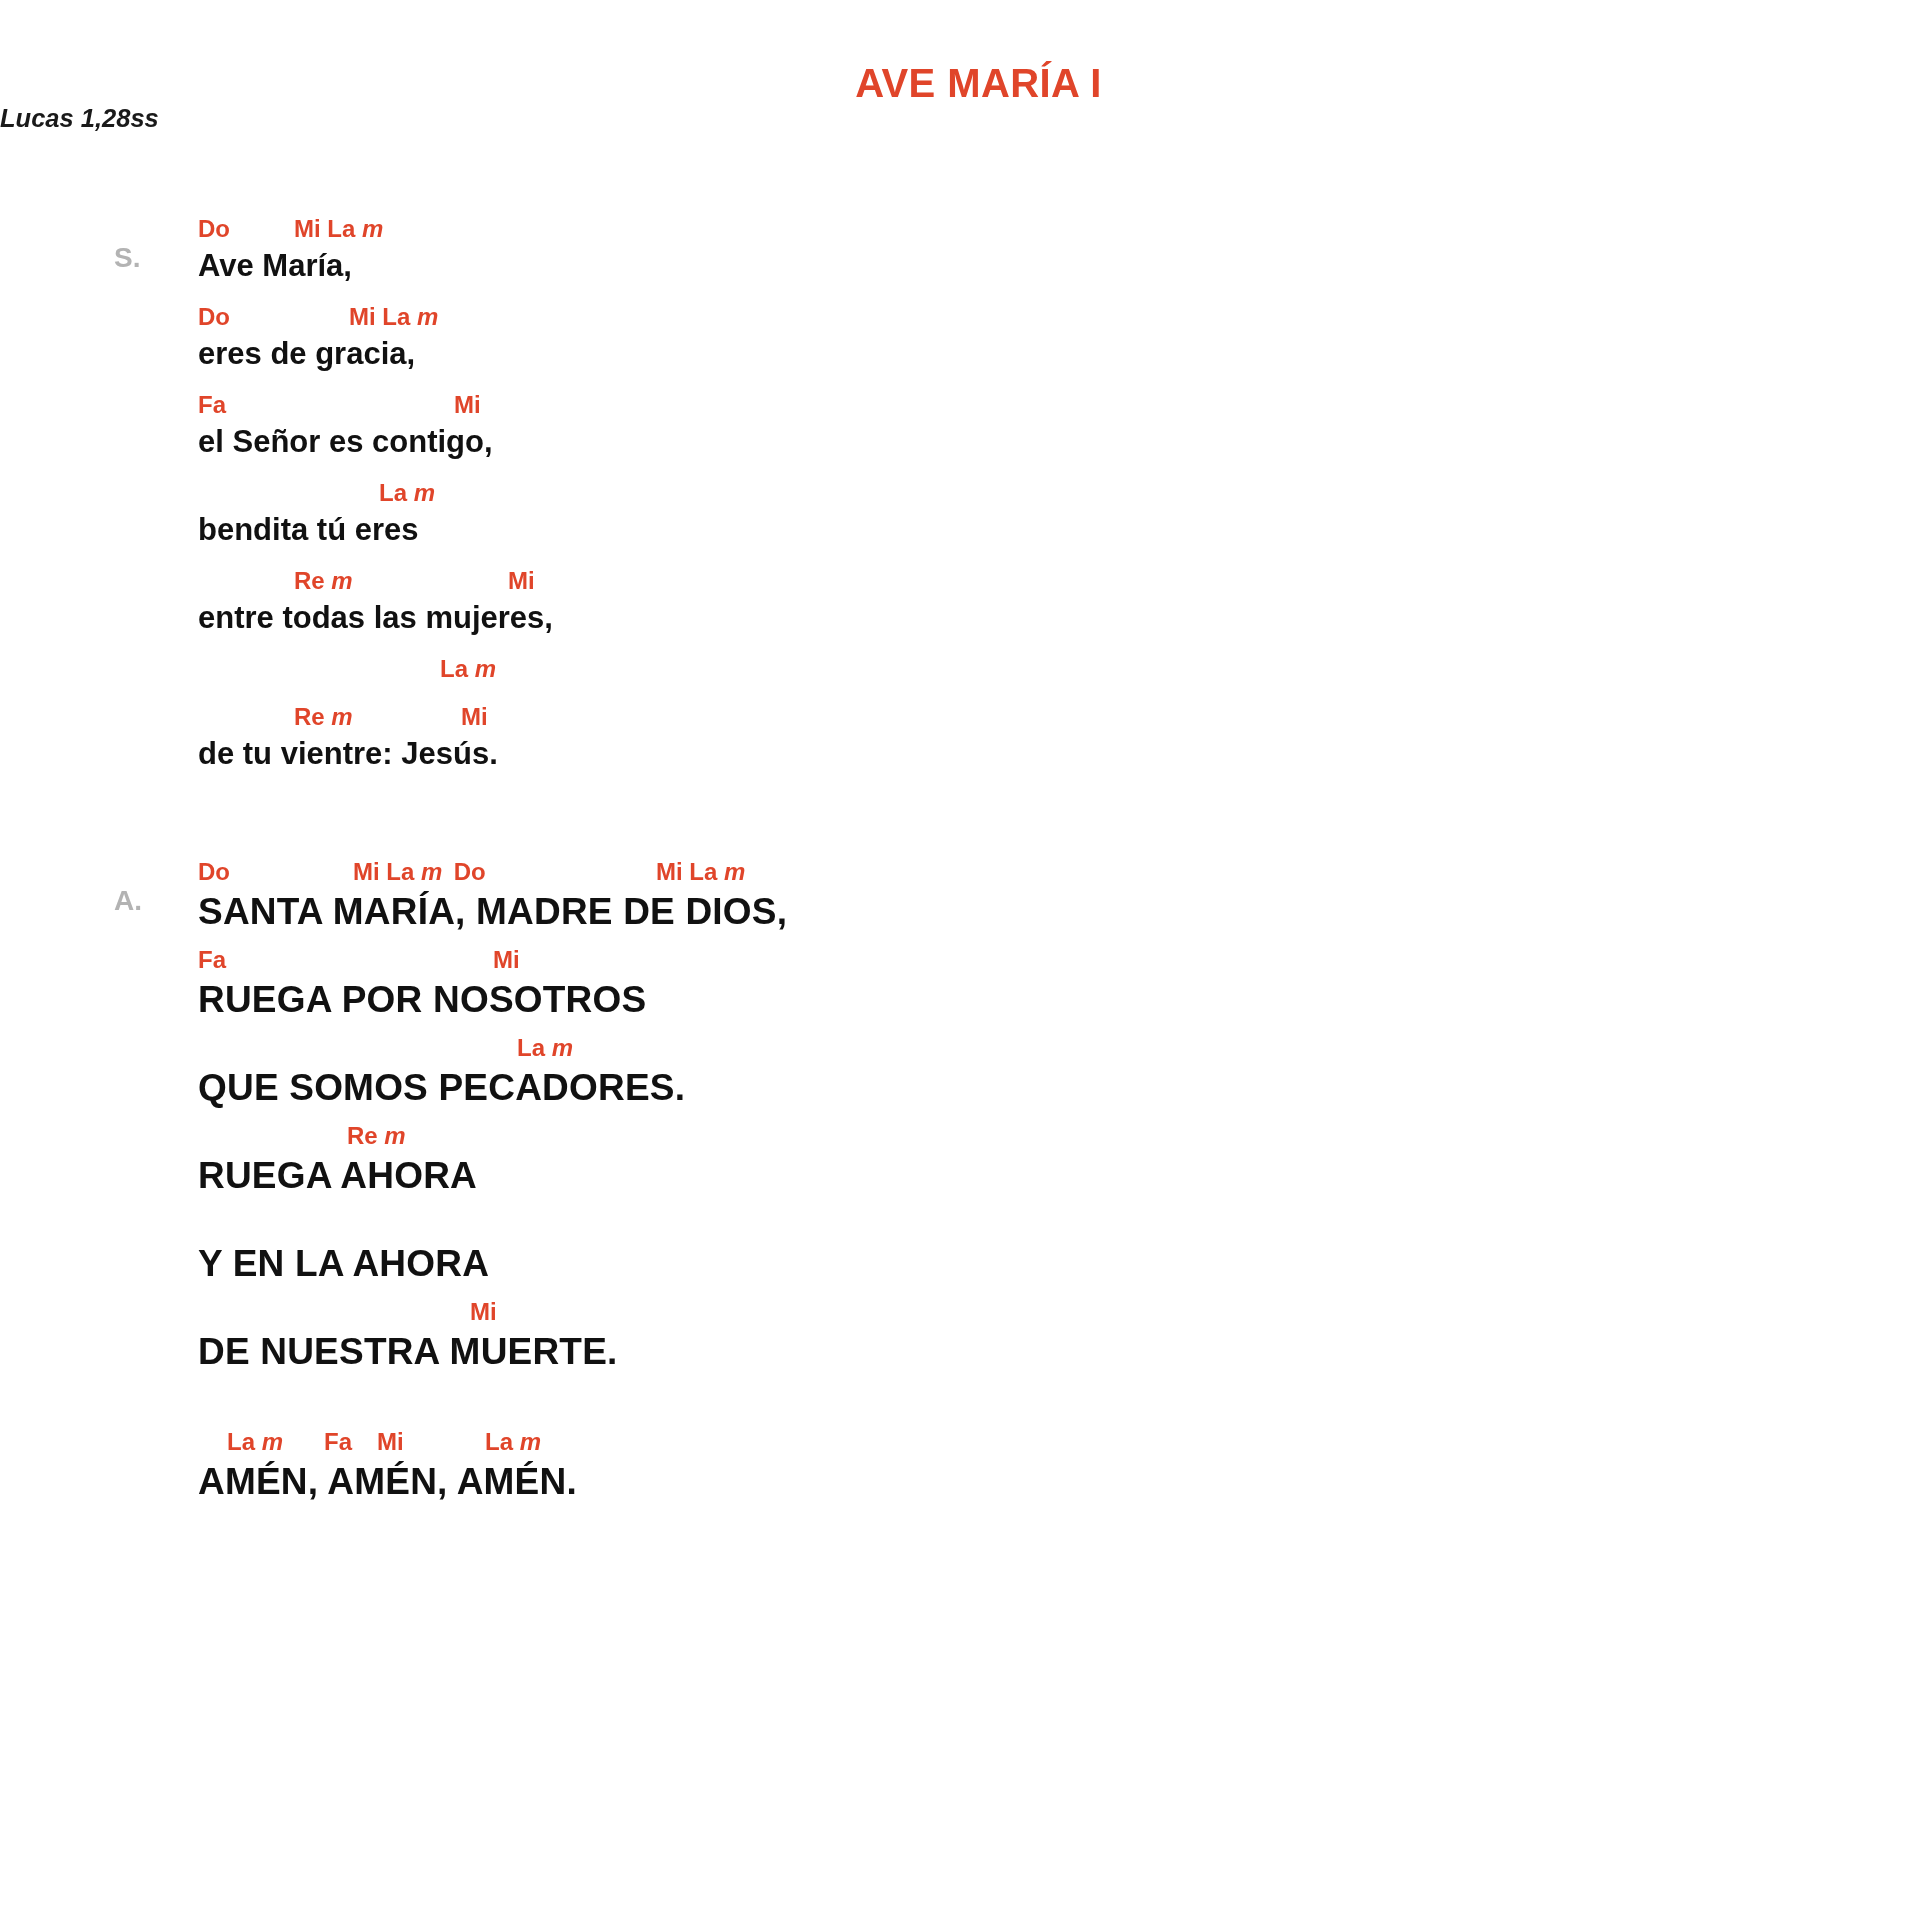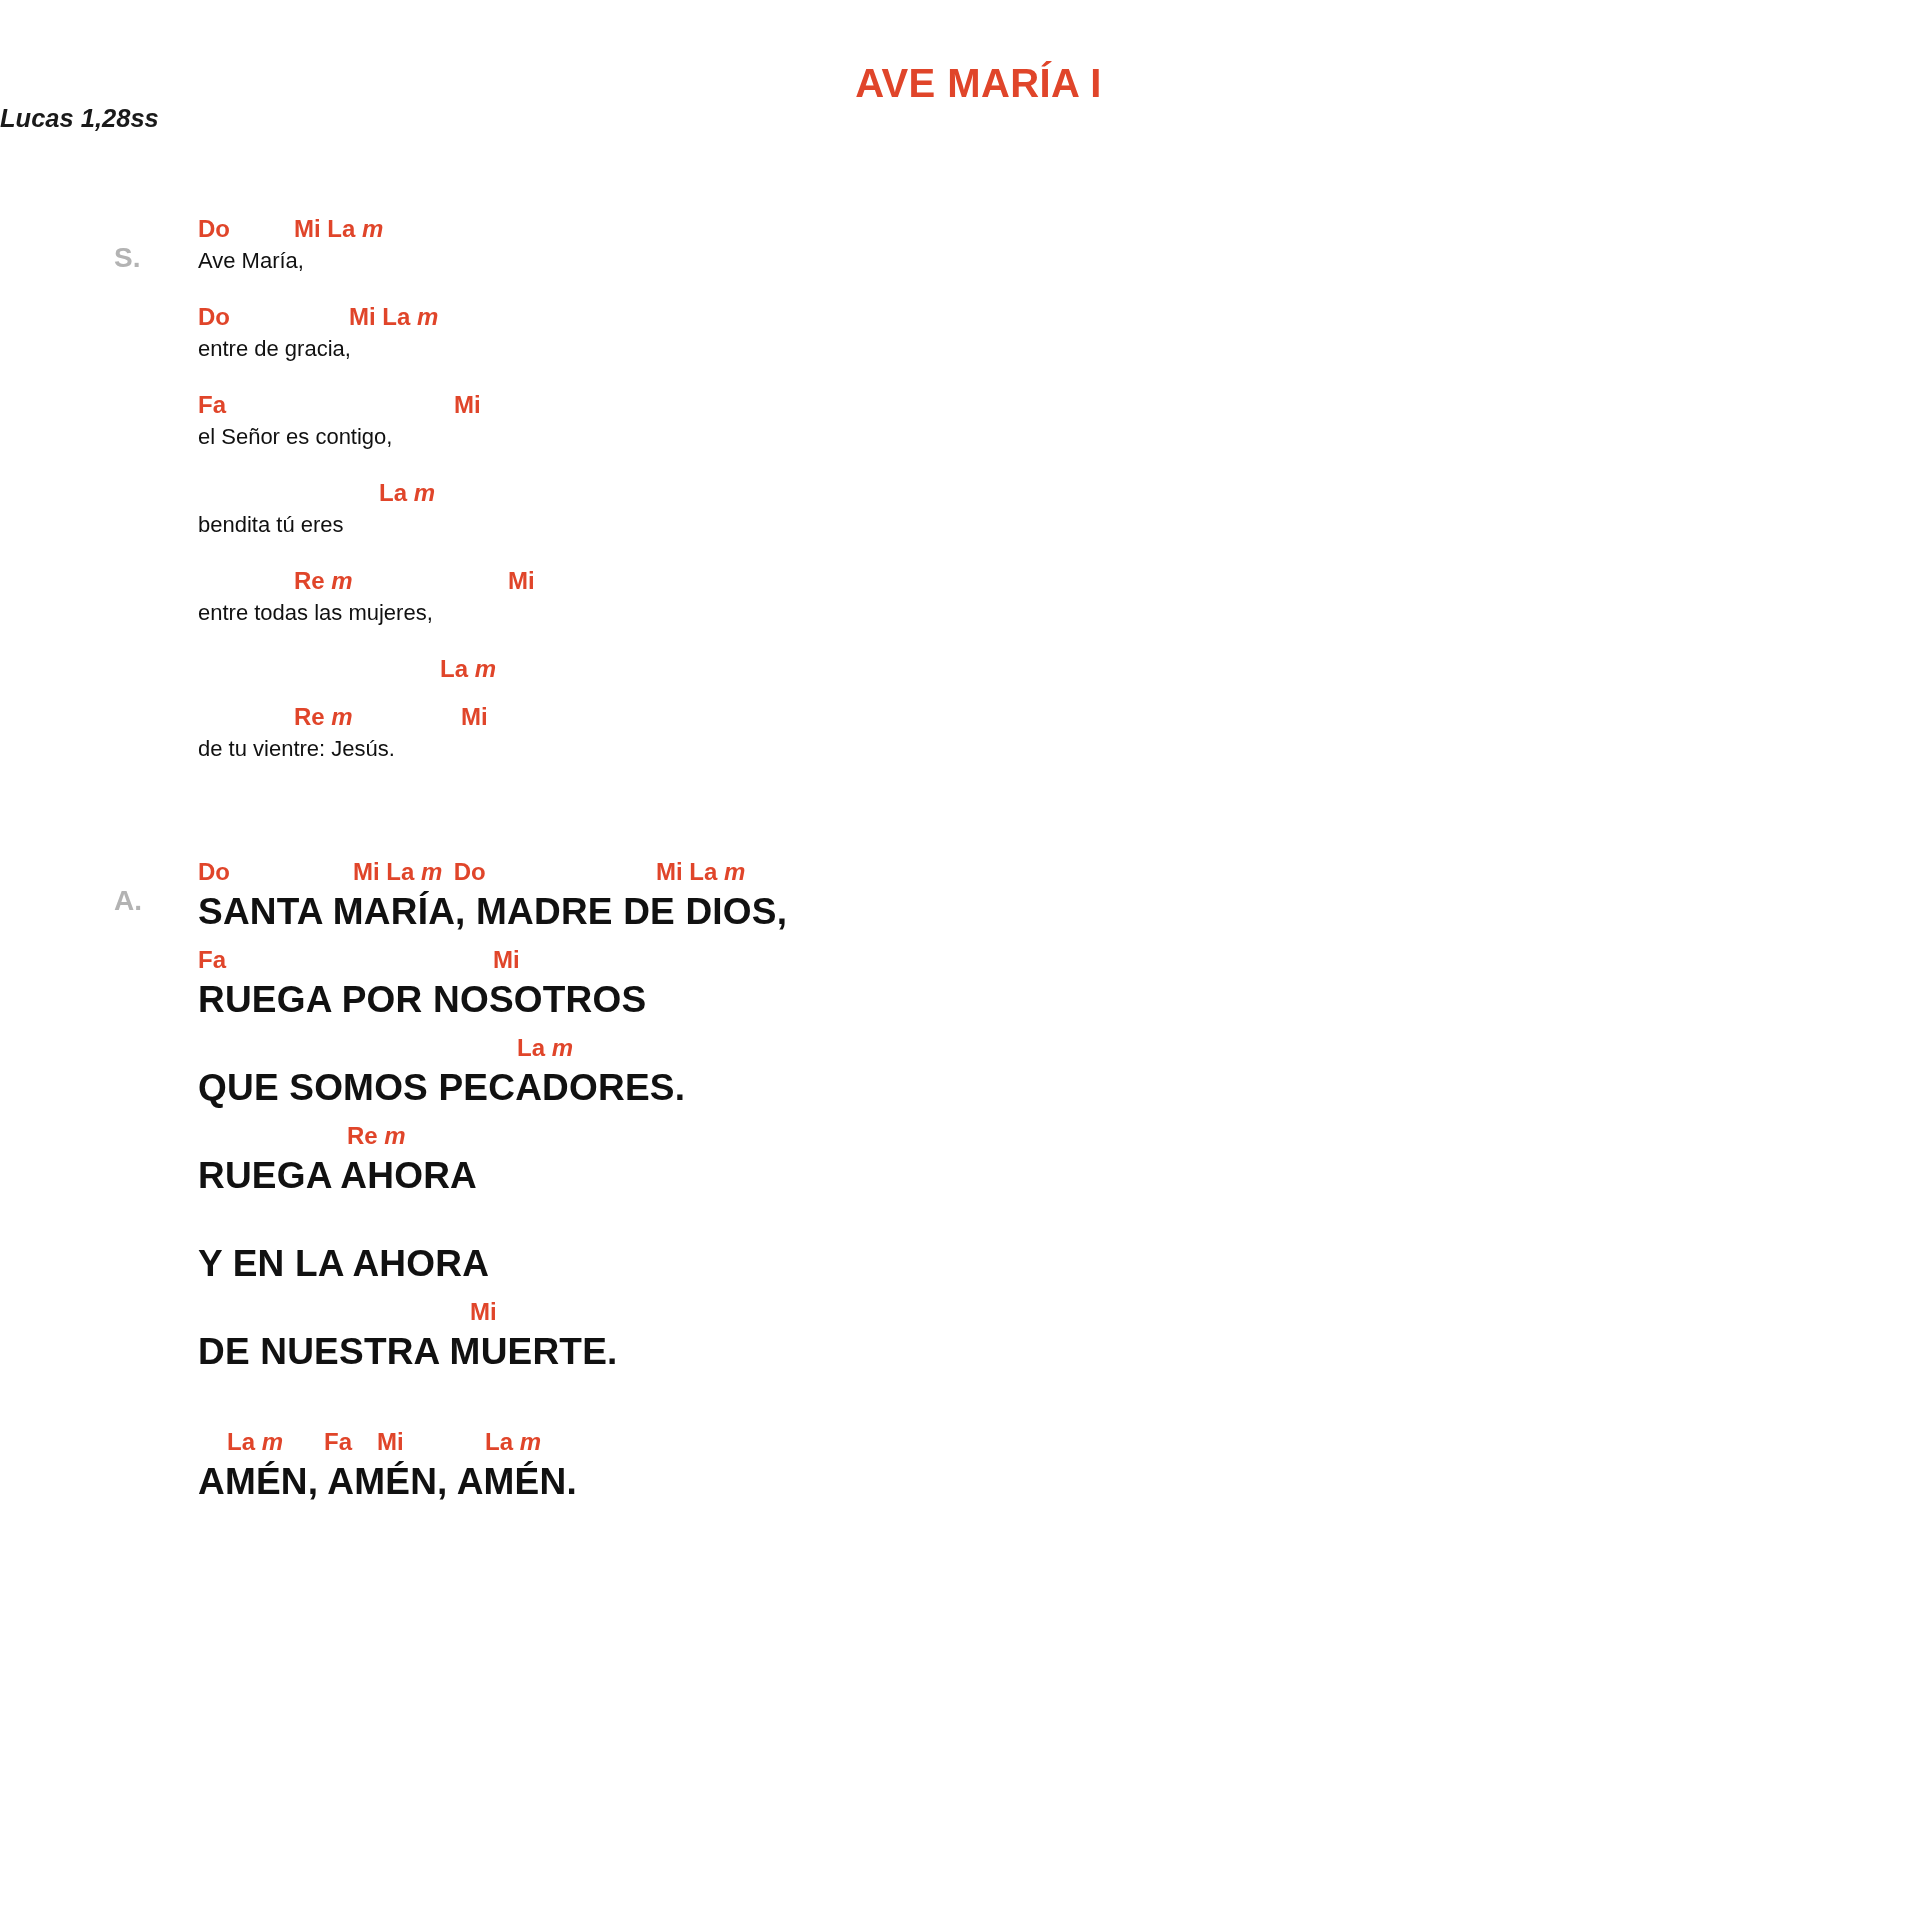--- a/index.html
+++ b/index.html
@@ -78,24 +78,25 @@
     top: 0;
     white-space: pre;
   }
   .chord .m {
     font-style: italic;
     font-weight: bold;
   }
   .lyric {
     position: relative;
     height: 40px;
-    font-size: 22px;
+    font-size: 31px;
     color: #111111;
     padding-left: 183px;
     white-space: pre;
+    font-weight: bold;
   }
   .lyric.caps {
     font-weight: bold;
     font-size: 37px;
     letter-spacing: 0.2px;
   }
 </style>
 </head>
 <body>
 
@@ -106,21 +107,21 @@
 
   <div class="block block-solo">
     <div class="speaker speaker-s">S.</div>
     <div id="lines-solo">
         <div class="line">
           <div class="chordline"><span class="chord" style="left: 183px;">Do</span><span class="chord" style="left: 279px;">Mi La <span class="m">m</span></span></div>
           <div class="lyric">Ave María,</div>
         </div>
         <div class="line">
           <div class="chordline"><span class="chord" style="left: 183px;">Do</span><span class="chord" style="left: 334px;">Mi La <span class="m">m</span></span></div>
-          <div class="lyric">entre de gracia,</div>
+          <div class="lyric">eres de gracia,</div>
         </div>
         <div class="line">
           <div class="chordline"><span class="chord" style="left: 183px;">Fa</span><span class="chord" style="left: 439px;">Mi</span></div>
           <div class="lyric">el Señor es contigo,</div>
         </div>
         <div class="line">
           <div class="chordline"><span class="chord" style="left: 364px;">La <span class="m">m</span></span></div>
           <div class="lyric">bendita tú eres</div>
         </div>
         <div class="line">

